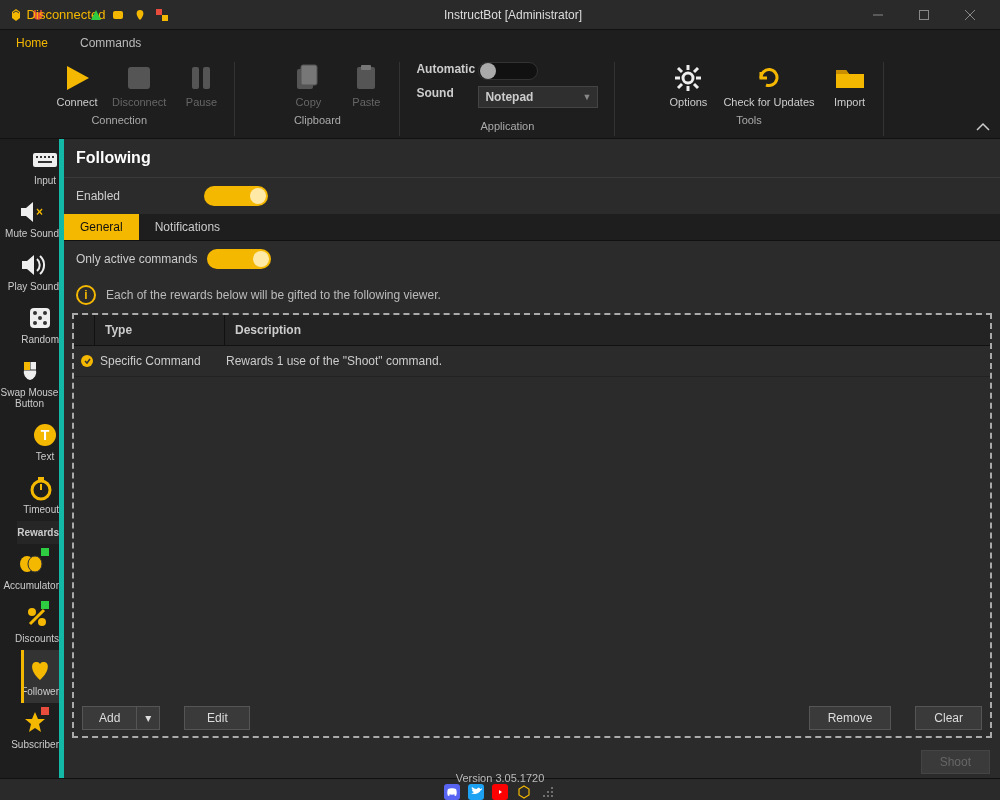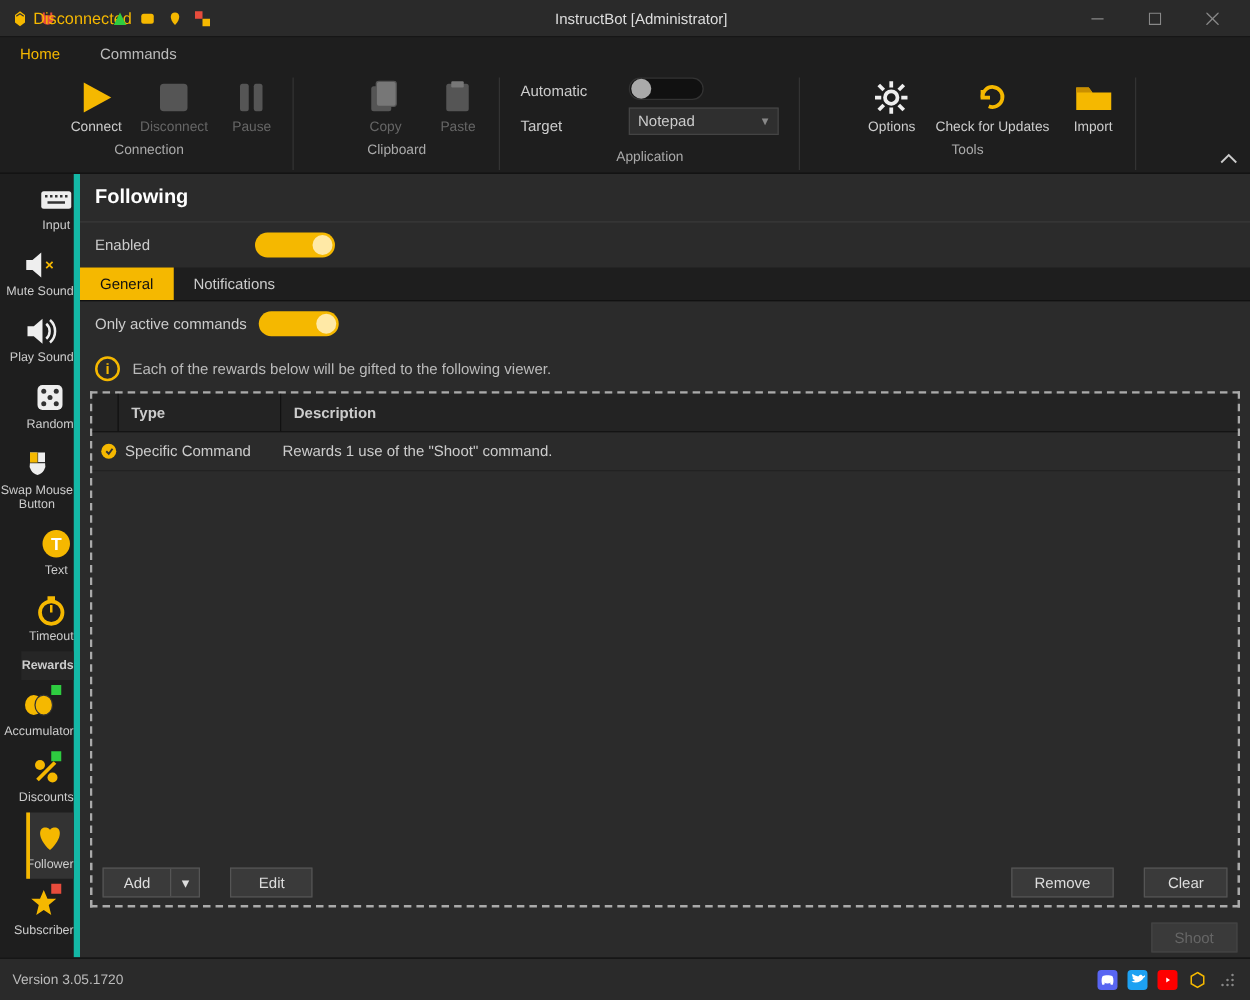--- a/index.html
+++ b/index.html
@@ -24,21 +24,21 @@
 .ribbon { background: #1e1e1e; border-bottom: 1px solid #111; display: flex; padding: 6px 4px 2px; position: relative; }
 .rgroup { display: flex; flex-direction: column; align-items: center; padding: 0 10px; border-right: 1px solid #333; }
 .rgroup:last-of-type { border-right: 0; }
 .rrow { display: flex; gap: 12px; align-items: flex-start; margin-left: 40px; }
 .rbtn { display: flex; flex-direction: column; align-items: center; gap: 2px; min-width: 46px; cursor: pointer; }
 .rbtn .ic { width: 32px; height: 32px; display: flex; align-items: center; justify-content: center; }
 .rbtn .lbl { font-size: 11px; color: #ccc; text-align: center; }
 .rbtn.dis .lbl { color: #666; }
 .rgroup-lbl { font-size: 11px; color: #aaa; margin-top: 6px; padding-bottom: 4px; }
 .app-group { display: flex; flex-direction: column; gap: 6px; padding: 0 16px; border-right: 1px solid #333; }
-.app-row { display: flex; align-items: flex-end; gap: 27px; }
+.app-row { display: flex; align-items: flex-start; gap: 2px; font-weight: bold; }
 .app-row .k { width: 60px; color: #ccc; }
 .toggle { width: 60px; height: 18px; background: #111; border: 1px solid #333; border-radius: 9px; position: relative; }
 .toggle .knob { width: 16px; height: 16px; background: #aaa; border-radius: 50%; position: absolute; top: 0; left: 1px; }
 .select { width: 120px; height: 22px; background: #2f2f2f; border: 1px solid #444; color: #ccc; display: flex; align-items: center; justify-content: space-between; padding: 0 6px; }
 .caret { font-size: 9px; color: #888; }
 .ribbon-collapse { position: absolute; right: 10px; bottom: 6px; color: #ccc; font-size: 12px; }
 
 
 .main { flex: 1; display: flex; min-height: 0; }
 
@@ -84,21 +84,21 @@
 
 .btnbar { display: flex; justify-content: space-between; padding: 6px 8px; gap: 8px; }
 .btnbar .grp { display: flex; gap: 24px; }
 .btn { background: #3a3a3a; border: 1px solid #555; color: #ddd; padding: 4px 18px; cursor: pointer; min-width: 66px; text-align: center; }
 .btn.split { display: flex; padding: 0; }
 .btn.split .m { padding: 4px 16px; border-right: 1px solid #555; }
 .btn.split .d { padding: 4px 8px; }
 .btn.dis { color: #666; border-color: #444; cursor: default; }
 
 
-.status { height: 34px; background: #2a2a2a; border-top: 1px solid #111; display: flex; align-items: center; justify-content: space-between; padding: 0 10px; color: #bbb; font-size: 11px; }
+.status { height: 22px; background: #2a2a2a; border-top: 1px solid #111; display: flex; align-items: center; justify-content: flex-end; padding: 0 10px; color: #bbb; font-size: 11px; flex-direction: column; }
 .status .right { display: flex; gap: 8px; align-items: center; }
 .sicon { width: 16px; height: 16px; border-radius: 3px; display: flex; align-items: center; justify-content: center; font-size: 10px; color: #fff; }
 .sicon.dc { background: #5865f2; }
 .sicon.tw { background: #1da1f2; }
 .sicon.yt { background: #ff0000; }
 .sicon.gh { color: #f5b800; }
 .sicon.res { color: #888; }
 svg { display: block; }
 </style>
 </head>
@@ -223,21 +223,21 @@
   </div>
 
   <div class="app-group">
     <div class="app-row">
       <span class="k">Automatic</span>
       <div class="toggle">
           <div class="knob"></div>
         </div>
     </div>
     <div class="app-row">
-      <span class="k">Target</span>
+      <span class="k">Sound</span>
       <div class="select">
         <span>Notepad</span>
         <span class="caret">▼</span>
       </div>
     </div>
     <div class="rgroup-lbl" style="text-align:center">Application</div>
   </div>
 
   <div class="rgroup">
     <div class="rrow">

